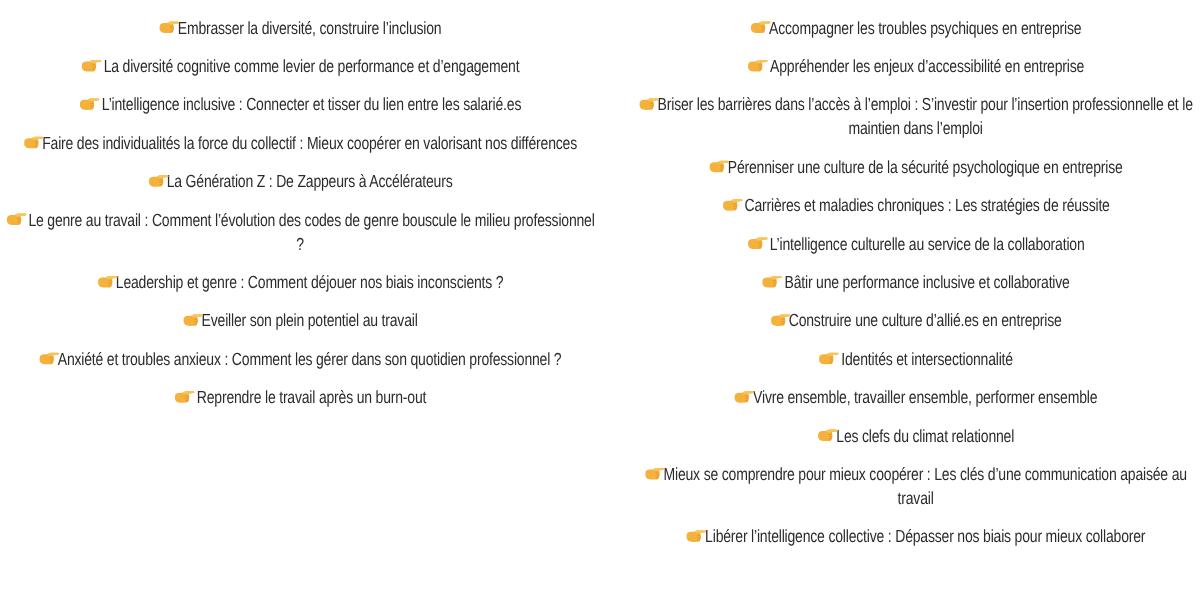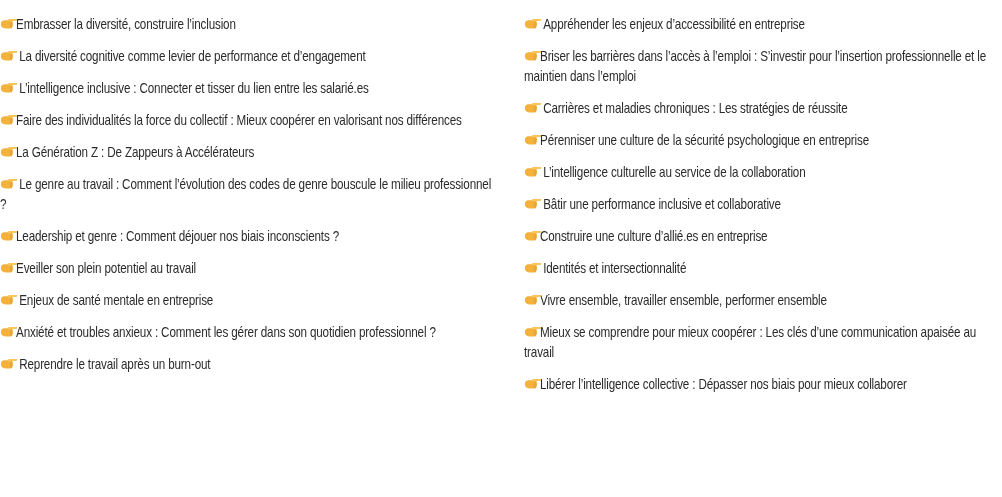--- a/index.html
+++ b/index.html
@@ -12,20 +12,21 @@
       height: 497px;
       overflow: hidden;
       position: relative;
       font-family: "Liberation Sans", sans-serif;
       color: #2b2b2b;
     }
     .col {
       position: absolute;
       top: 14px;
       width: 500px;
+      text-align: center;
     }
     .col-left { left: 0px; }
     .col-right { left: 524px; width: 478px; }
     .item {
       margin: 0 0 12px 0;
       font-size: 14.6px;
       line-height: 20px;
       letter-spacing: -0.2px;
     }
     .item .inner {
@@ -133,31 +134,20 @@
         <svg viewBox="0 0 18 14" xmlns="http://www.w3.org/2000/svg">
           <path d="M1 6.2 C1 4.2 2.6 3.2 4.6 3.2 L7.5 3.2 C8.6 2.2 10 1.8 11.2 2.0 L16.3 2.0 C17.2 2.0 17.6 3.0 16.8 3.5 L12.2 4.1 C12.8 4.7 12.9 5.5 12.6 6.0 C13.2 6.5 13.2 7.4 12.6 7.9 C13.1 8.5 12.9 9.4 12.2 9.8 C12.4 10.6 11.9 11.4 10.9 11.5 L6.2 11.6 C3.2 11.6 1 10.2 1 8.0 Z" fill="#F4B13C"></path>
           <path d="M7.5 3.2 C8.6 2.2 10 1.8 11.2 2.0 L16.3 2.0 C17.2 2.0 17.6 3.0 16.8 3.5 L12.2 4.1 L8.8 4.4 Z" fill="#F8C55A"></path>
           <path d="M12.6 6.0 L9.6 6.1 M12.6 7.9 L9.8 8.0 M12.2 9.8 L9.9 9.9" stroke="#D9902A" stroke-width="0.6" fill="none"></path>
         </svg>
       </span><span class="label">Eveiller son plein potentiel au travail</span>
     </span>
   </div>
     <div class="item">
     <span class="inner">
-      <span class="icon spaced">
-        <svg viewBox="0 0 18 14" xmlns="http://www.w3.org/2000/svg">
-          <path d="M1 6.2 C1 4.2 2.6 3.2 4.6 3.2 L7.5 3.2 C8.6 2.2 10 1.8 11.2 2.0 L16.3 2.0 C17.2 2.0 17.6 3.0 16.8 3.5 L12.2 4.1 C12.8 4.7 12.9 5.5 12.6 6.0 C13.2 6.5 13.2 7.4 12.6 7.9 C13.1 8.5 12.9 9.4 12.2 9.8 C12.4 10.6 11.9 11.4 10.9 11.5 L6.2 11.6 C3.2 11.6 1 10.2 1 8.0 Z" fill="#F4B13C"></path>
-          <path d="M7.5 3.2 C8.6 2.2 10 1.8 11.2 2.0 L16.3 2.0 C17.2 2.0 17.6 3.0 16.8 3.5 L12.2 4.1 L8.8 4.4 Z" fill="#F8C55A"></path>
-          <path d="M12.6 6.0 L9.6 6.1 M12.6 7.9 L9.8 8.0 M12.2 9.8 L9.9 9.9" stroke="#D9902A" stroke-width="0.6" fill="none"></path>
-        </svg>
-      </span><span class="label">Enjeux de santé mentale en entreprise</span>
-    </span>
-  </div>
-    <div class="item">
-    <span class="inner">
       <span class="icon">
         <svg viewBox="0 0 18 14" xmlns="http://www.w3.org/2000/svg">
           <path d="M1 6.2 C1 4.2 2.6 3.2 4.6 3.2 L7.5 3.2 C8.6 2.2 10 1.8 11.2 2.0 L16.3 2.0 C17.2 2.0 17.6 3.0 16.8 3.5 L12.2 4.1 C12.8 4.7 12.9 5.5 12.6 6.0 C13.2 6.5 13.2 7.4 12.6 7.9 C13.1 8.5 12.9 9.4 12.2 9.8 C12.4 10.6 11.9 11.4 10.9 11.5 L6.2 11.6 C3.2 11.6 1 10.2 1 8.0 Z" fill="#F4B13C"></path>
           <path d="M7.5 3.2 C8.6 2.2 10 1.8 11.2 2.0 L16.3 2.0 C17.2 2.0 17.6 3.0 16.8 3.5 L12.2 4.1 L8.8 4.4 Z" fill="#F8C55A"></path>
           <path d="M12.6 6.0 L9.6 6.1 M12.6 7.9 L9.8 8.0 M12.2 9.8 L9.9 9.9" stroke="#D9902A" stroke-width="0.6" fill="none"></path>
         </svg>
       </span><span class="label">Anxiété et troubles anxieux : Comment les gérer dans son quotidien professionnel ?</span>
     </span>
   </div>
     <div class="item">
@@ -168,20 +158,31 @@
           <path d="M7.5 3.2 C8.6 2.2 10 1.8 11.2 2.0 L16.3 2.0 C17.2 2.0 17.6 3.0 16.8 3.5 L12.2 4.1 L8.8 4.4 Z" fill="#F8C55A"></path>
           <path d="M12.6 6.0 L9.6 6.1 M12.6 7.9 L9.8 8.0 M12.2 9.8 L9.9 9.9" stroke="#D9902A" stroke-width="0.6" fill="none"></path>
         </svg>
       </span><span class="label">Reprendre le travail après un burn-out</span>
     </span>
   </div>
   </div>
 <div class="col col-right">
     <div class="item">
     <span class="inner">
+      <span class="icon">
+        <svg viewBox="0 0 18 14" xmlns="http://www.w3.org/2000/svg">
+          <path d="M1 6.2 C1 4.2 2.6 3.2 4.6 3.2 L7.5 3.2 C8.6 2.2 10 1.8 11.2 2.0 L16.3 2.0 C17.2 2.0 17.6 3.0 16.8 3.5 L12.2 4.1 C12.8 4.7 12.9 5.5 12.6 6.0 C13.2 6.5 13.2 7.4 12.6 7.9 C13.1 8.5 12.9 9.4 12.2 9.8 C12.4 10.6 11.9 11.4 10.9 11.5 L6.2 11.6 C3.2 11.6 1 10.2 1 8.0 Z" fill="#F4B13C"></path>
+          <path d="M7.5 3.2 C8.6 2.2 10 1.8 11.2 2.0 L16.3 2.0 C17.2 2.0 17.6 3.0 16.8 3.5 L12.2 4.1 L8.8 4.4 Z" fill="#F8C55A"></path>
+          <path d="M12.6 6.0 L9.6 6.1 M12.6 7.9 L9.8 8.0 M12.2 9.8 L9.9 9.9" stroke="#D9902A" stroke-width="0.6" fill="none"></path>
+        </svg>
+      </span><span class="label">Accompagner les troubles psychiques en entreprise</span>
+    </span>
+  </div>
+    <div class="item">
+    <span class="inner">
       <span class="icon spaced">
         <svg viewBox="0 0 18 14" xmlns="http://www.w3.org/2000/svg">
           <path d="M1 6.2 C1 4.2 2.6 3.2 4.6 3.2 L7.5 3.2 C8.6 2.2 10 1.8 11.2 2.0 L16.3 2.0 C17.2 2.0 17.6 3.0 16.8 3.5 L12.2 4.1 C12.8 4.7 12.9 5.5 12.6 6.0 C13.2 6.5 13.2 7.4 12.6 7.9 C13.1 8.5 12.9 9.4 12.2 9.8 C12.4 10.6 11.9 11.4 10.9 11.5 L6.2 11.6 C3.2 11.6 1 10.2 1 8.0 Z" fill="#F4B13C"></path>
           <path d="M7.5 3.2 C8.6 2.2 10 1.8 11.2 2.0 L16.3 2.0 C17.2 2.0 17.6 3.0 16.8 3.5 L12.2 4.1 L8.8 4.4 Z" fill="#F8C55A"></path>
           <path d="M12.6 6.0 L9.6 6.1 M12.6 7.9 L9.8 8.0 M12.2 9.8 L9.9 9.9" stroke="#D9902A" stroke-width="0.6" fill="none"></path>
         </svg>
       </span><span class="label">Appréhender les enjeux d’accessibilité en entreprise</span>
     </span>
   </div>
     <div class="item">
@@ -190,42 +191,42 @@
         <svg viewBox="0 0 18 14" xmlns="http://www.w3.org/2000/svg">
           <path d="M1 6.2 C1 4.2 2.6 3.2 4.6 3.2 L7.5 3.2 C8.6 2.2 10 1.8 11.2 2.0 L16.3 2.0 C17.2 2.0 17.6 3.0 16.8 3.5 L12.2 4.1 C12.8 4.7 12.9 5.5 12.6 6.0 C13.2 6.5 13.2 7.4 12.6 7.9 C13.1 8.5 12.9 9.4 12.2 9.8 C12.4 10.6 11.9 11.4 10.9 11.5 L6.2 11.6 C3.2 11.6 1 10.2 1 8.0 Z" fill="#F4B13C"></path>
           <path d="M7.5 3.2 C8.6 2.2 10 1.8 11.2 2.0 L16.3 2.0 C17.2 2.0 17.6 3.0 16.8 3.5 L12.2 4.1 L8.8 4.4 Z" fill="#F8C55A"></path>
           <path d="M12.6 6.0 L9.6 6.1 M12.6 7.9 L9.8 8.0 M12.2 9.8 L9.9 9.9" stroke="#D9902A" stroke-width="0.6" fill="none"></path>
         </svg>
       </span><span class="label">Briser les barrières dans l’accès à l’emploi : S’investir pour l’insertion professionnelle et le maintien dans l’emploi</span>
     </span>
   </div>
     <div class="item">
     <span class="inner">
+      <span class="icon">
+        <svg viewBox="0 0 18 14" xmlns="http://www.w3.org/2000/svg">
+          <path d="M1 6.2 C1 4.2 2.6 3.2 4.6 3.2 L7.5 3.2 C8.6 2.2 10 1.8 11.2 2.0 L16.3 2.0 C17.2 2.0 17.6 3.0 16.8 3.5 L12.2 4.1 C12.8 4.7 12.9 5.5 12.6 6.0 C13.2 6.5 13.2 7.4 12.6 7.9 C13.1 8.5 12.9 9.4 12.2 9.8 C12.4 10.6 11.9 11.4 10.9 11.5 L6.2 11.6 C3.2 11.6 1 10.2 1 8.0 Z" fill="#F4B13C"></path>
+          <path d="M7.5 3.2 C8.6 2.2 10 1.8 11.2 2.0 L16.3 2.0 C17.2 2.0 17.6 3.0 16.8 3.5 L12.2 4.1 L8.8 4.4 Z" fill="#F8C55A"></path>
+          <path d="M12.6 6.0 L9.6 6.1 M12.6 7.9 L9.8 8.0 M12.2 9.8 L9.9 9.9" stroke="#D9902A" stroke-width="0.6" fill="none"></path>
+        </svg>
+      </span><span class="label">Pérenniser une culture de la sécurité psychologique en entreprise</span>
+    </span>
+  </div>
+    <div class="item">
+    <span class="inner">
       <span class="icon spaced">
         <svg viewBox="0 0 18 14" xmlns="http://www.w3.org/2000/svg">
           <path d="M1 6.2 C1 4.2 2.6 3.2 4.6 3.2 L7.5 3.2 C8.6 2.2 10 1.8 11.2 2.0 L16.3 2.0 C17.2 2.0 17.6 3.0 16.8 3.5 L12.2 4.1 C12.8 4.7 12.9 5.5 12.6 6.0 C13.2 6.5 13.2 7.4 12.6 7.9 C13.1 8.5 12.9 9.4 12.2 9.8 C12.4 10.6 11.9 11.4 10.9 11.5 L6.2 11.6 C3.2 11.6 1 10.2 1 8.0 Z" fill="#F4B13C"></path>
           <path d="M7.5 3.2 C8.6 2.2 10 1.8 11.2 2.0 L16.3 2.0 C17.2 2.0 17.6 3.0 16.8 3.5 L12.2 4.1 L8.8 4.4 Z" fill="#F8C55A"></path>
           <path d="M12.6 6.0 L9.6 6.1 M12.6 7.9 L9.8 8.0 M12.2 9.8 L9.9 9.9" stroke="#D9902A" stroke-width="0.6" fill="none"></path>
         </svg>
       </span><span class="label">Carrières et maladies chroniques : Les stratégies de réussite</span>
     </span>
   </div>
     <div class="item">
     <span class="inner">
-      <span class="icon">
-        <svg viewBox="0 0 18 14" xmlns="http://www.w3.org/2000/svg">
-          <path d="M1 6.2 C1 4.2 2.6 3.2 4.6 3.2 L7.5 3.2 C8.6 2.2 10 1.8 11.2 2.0 L16.3 2.0 C17.2 2.0 17.6 3.0 16.8 3.5 L12.2 4.1 C12.8 4.7 12.9 5.5 12.6 6.0 C13.2 6.5 13.2 7.4 12.6 7.9 C13.1 8.5 12.9 9.4 12.2 9.8 C12.4 10.6 11.9 11.4 10.9 11.5 L6.2 11.6 C3.2 11.6 1 10.2 1 8.0 Z" fill="#F4B13C"></path>
-          <path d="M7.5 3.2 C8.6 2.2 10 1.8 11.2 2.0 L16.3 2.0 C17.2 2.0 17.6 3.0 16.8 3.5 L12.2 4.1 L8.8 4.4 Z" fill="#F8C55A"></path>
-          <path d="M12.6 6.0 L9.6 6.1 M12.6 7.9 L9.8 8.0 M12.2 9.8 L9.9 9.9" stroke="#D9902A" stroke-width="0.6" fill="none"></path>
-        </svg>
-      </span><span class="label">Pérenniser une culture de la sécurité psychologique en entreprise</span>
-    </span>
-  </div>
-    <div class="item">
-    <span class="inner">
       <span class="icon spaced">
         <svg viewBox="0 0 18 14" xmlns="http://www.w3.org/2000/svg">
           <path d="M1 6.2 C1 4.2 2.6 3.2 4.6 3.2 L7.5 3.2 C8.6 2.2 10 1.8 11.2 2.0 L16.3 2.0 C17.2 2.0 17.6 3.0 16.8 3.5 L12.2 4.1 C12.8 4.7 12.9 5.5 12.6 6.0 C13.2 6.5 13.2 7.4 12.6 7.9 C13.1 8.5 12.9 9.4 12.2 9.8 C12.4 10.6 11.9 11.4 10.9 11.5 L6.2 11.6 C3.2 11.6 1 10.2 1 8.0 Z" fill="#F4B13C"></path>
           <path d="M7.5 3.2 C8.6 2.2 10 1.8 11.2 2.0 L16.3 2.0 C17.2 2.0 17.6 3.0 16.8 3.5 L12.2 4.1 L8.8 4.4 Z" fill="#F8C55A"></path>
           <path d="M12.6 6.0 L9.6 6.1 M12.6 7.9 L9.8 8.0 M12.2 9.8 L9.9 9.9" stroke="#D9902A" stroke-width="0.6" fill="none"></path>
         </svg>
       </span><span class="label">L’intelligence culturelle au service de la collaboration</span>
     </span>
   </div>
     <div class="item">
@@ -263,20 +264,31 @@
   </div>
     <div class="item">
     <span class="inner">
       <span class="icon">
         <svg viewBox="0 0 18 14" xmlns="http://www.w3.org/2000/svg">
           <path d="M1 6.2 C1 4.2 2.6 3.2 4.6 3.2 L7.5 3.2 C8.6 2.2 10 1.8 11.2 2.0 L16.3 2.0 C17.2 2.0 17.6 3.0 16.8 3.5 L12.2 4.1 C12.8 4.7 12.9 5.5 12.6 6.0 C13.2 6.5 13.2 7.4 12.6 7.9 C13.1 8.5 12.9 9.4 12.2 9.8 C12.4 10.6 11.9 11.4 10.9 11.5 L6.2 11.6 C3.2 11.6 1 10.2 1 8.0 Z" fill="#F4B13C"></path>
           <path d="M7.5 3.2 C8.6 2.2 10 1.8 11.2 2.0 L16.3 2.0 C17.2 2.0 17.6 3.0 16.8 3.5 L12.2 4.1 L8.8 4.4 Z" fill="#F8C55A"></path>
           <path d="M12.6 6.0 L9.6 6.1 M12.6 7.9 L9.8 8.0 M12.2 9.8 L9.9 9.9" stroke="#D9902A" stroke-width="0.6" fill="none"></path>
         </svg>
       </span><span class="label">Vivre ensemble, travailler ensemble, performer ensemble</span>
+    </span>
+  </div>
+    <div class="item">
+    <span class="inner">
+      <span class="icon">
+        <svg viewBox="0 0 18 14" xmlns="http://www.w3.org/2000/svg">
+          <path d="M1 6.2 C1 4.2 2.6 3.2 4.6 3.2 L7.5 3.2 C8.6 2.2 10 1.8 11.2 2.0 L16.3 2.0 C17.2 2.0 17.6 3.0 16.8 3.5 L12.2 4.1 C12.8 4.7 12.9 5.5 12.6 6.0 C13.2 6.5 13.2 7.4 12.6 7.9 C13.1 8.5 12.9 9.4 12.2 9.8 C12.4 10.6 11.9 11.4 10.9 11.5 L6.2 11.6 C3.2 11.6 1 10.2 1 8.0 Z" fill="#F4B13C"></path>
+          <path d="M7.5 3.2 C8.6 2.2 10 1.8 11.2 2.0 L16.3 2.0 C17.2 2.0 17.6 3.0 16.8 3.5 L12.2 4.1 L8.8 4.4 Z" fill="#F8C55A"></path>
+          <path d="M12.6 6.0 L9.6 6.1 M12.6 7.9 L9.8 8.0 M12.2 9.8 L9.9 9.9" stroke="#D9902A" stroke-width="0.6" fill="none"></path>
+        </svg>
+      </span><span class="label">Les clefs du climat relationnel</span>
     </span>
   </div>
     <div class="item">
     <span class="inner">
       <span class="icon">
         <svg viewBox="0 0 18 14" xmlns="http://www.w3.org/2000/svg">
           <path d="M1 6.2 C1 4.2 2.6 3.2 4.6 3.2 L7.5 3.2 C8.6 2.2 10 1.8 11.2 2.0 L16.3 2.0 C17.2 2.0 17.6 3.0 16.8 3.5 L12.2 4.1 C12.8 4.7 12.9 5.5 12.6 6.0 C13.2 6.5 13.2 7.4 12.6 7.9 C13.1 8.5 12.9 9.4 12.2 9.8 C12.4 10.6 11.9 11.4 10.9 11.5 L6.2 11.6 C3.2 11.6 1 10.2 1 8.0 Z" fill="#F4B13C"></path>
           <path d="M7.5 3.2 C8.6 2.2 10 1.8 11.2 2.0 L16.3 2.0 C17.2 2.0 17.6 3.0 16.8 3.5 L12.2 4.1 L8.8 4.4 Z" fill="#F8C55A"></path>
           <path d="M12.6 6.0 L9.6 6.1 M12.6 7.9 L9.8 8.0 M12.2 9.8 L9.9 9.9" stroke="#D9902A" stroke-width="0.6" fill="none"></path>
         </svg>

